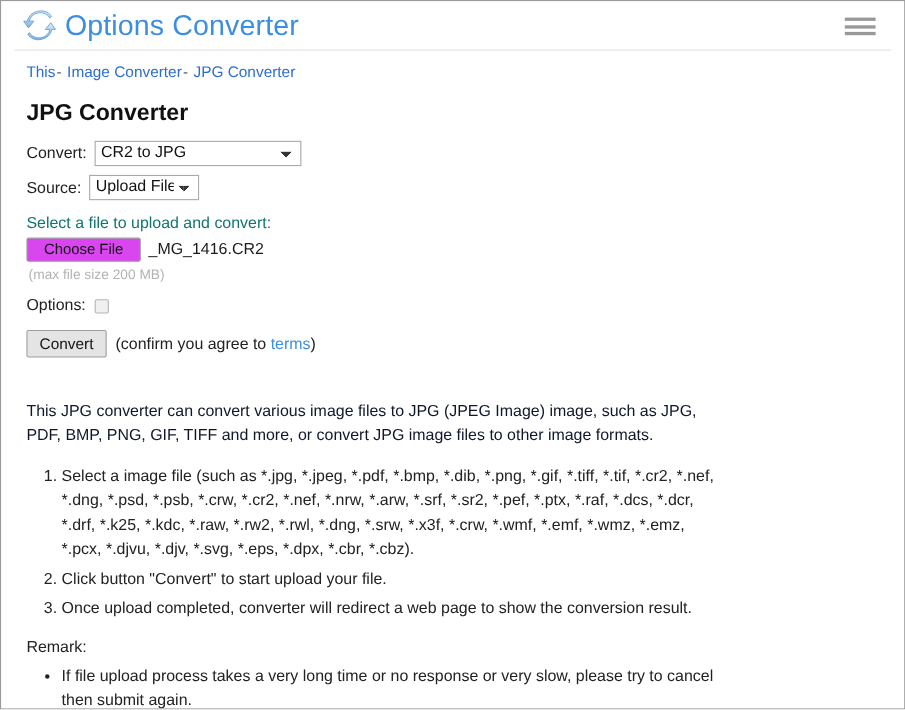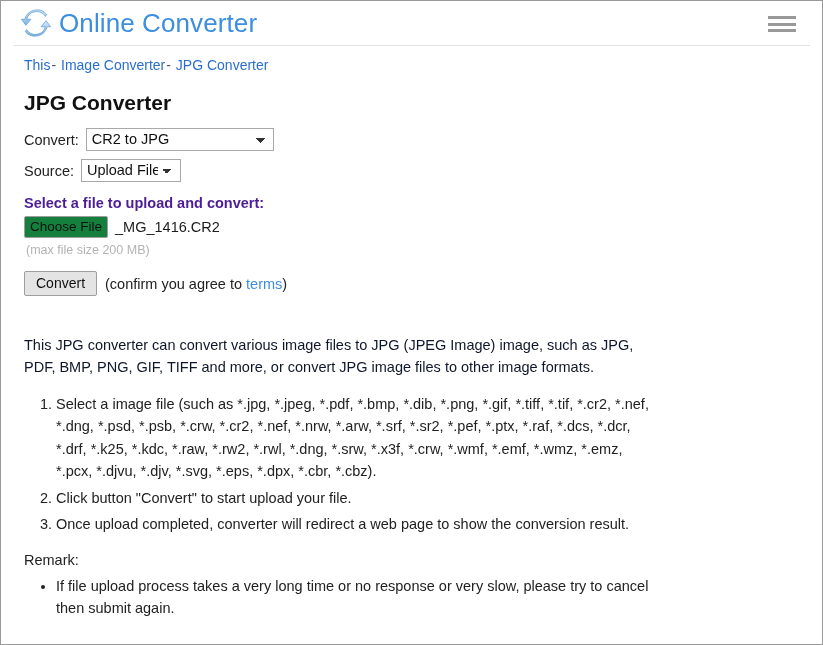--- a/index.html
+++ b/index.html
@@ -136,37 +136,36 @@
       calc(100% - 8px) calc(50% + 1px);
     background-size: 5px 5px, 5px 5px;
     background-repeat: no-repeat;
   }
   select.convert-select { width: 188px; }
   select.source-select  { width: 100px; }
 
   .upload-label {
     font-size: 14.5px;
     margin: 13px 0 5px 0;
-    color: #4c1d95;
-    font-weight: bold;
+    color: #0f766e;
   }
   .file-row {
     display: flex;
     align-items: center;
     gap: 7px;
     font-size: 14.5px;
   }
   .choose-file-btn {
     font-family: "Liberation Sans", sans-serif;
     font-size: 13.5px;
     color: #111;
-    background: #15803d;
+    background: #d946ef;
     border: 1px solid #9e9e9e;
     border-radius: 2px;
-    padding: 2px 5px;
+    padding: 2px 15px;
     line-height: 16px;
     cursor: pointer;
   }
   .file-name { color: #1b1b1b; font-size: 14.5px; }
 
   .max-size {
     color: #b3b3b3;
     font-size: 12.5px;
     margin: 5px 0 0 2px;
   }
@@ -260,21 +259,21 @@
               <stop offset="0%" stop-color="#d8ebfb"></stop>
               <stop offset="100%" stop-color="#7fb4e2"></stop>
             </linearGradient>
           </defs>
           <path d="M26 9 A11 11 0 0 0 6 12 L10.5 12 L5.2 18.5 L0.5 12 L4 12
                    A13.5 13.5 0 0 1 27.5 7 Z" fill="url(#bg1)" stroke="#5e9ed6" stroke-width="0.8"></path>
           <path d="M6 23 A11 11 0 0 0 26 20 L21.5 20 L26.8 13.5 L31.5 20 L28 20
                    A13.5 13.5 0 0 1 4.5 25 Z" fill="url(#bg1)" stroke="#5e9ed6" stroke-width="0.8"></path>
         </svg>
       </span>
-      <span class="brand-text">Online Converter</span>
+      <span class="brand-text">Options Converter</span>
     </a>
     <div class="hamburger">
       <span></span>
       <span></span>
       <span></span>
     </div>
   </div>
   <div class="header-rule"></div>
 
   <div class="breadcrumb">
@@ -303,20 +302,24 @@
 
     <div class="upload-label">Select a file to upload and convert:</div>
 
     <div class="file-row">
       <button class="choose-file-btn">Choose File</button>
       <span class="file-name">_MG_1416.CR2</span>
     </div>
 
     <div class="max-size">(max file size 200 MB)</div>
 
+    <div class="options-row">
+      <span class="lbl">Options:</span>
+      <span class="opt-checkbox"></span>
+    </div>
 
     <div class="convert-row">
       <button class="convert-btn">Convert</button>
       <span class="confirm-text"><span>(confirm you agree to </span><a href="#">terms</a><span>)</span></span>
     </div>
 
     <p class="description">This JPG converter can convert various image files to JPG (JPEG Image) image, such as JPG, PDF, BMP, PNG, GIF, TIFF and more, or convert JPG image files to other image formats.</p>
 
     <ol class="howto">
       <li>Select a image file (such as *.jpg, *.jpeg, *.pdf, *.bmp, *.dib, *.png, *.gif, *.tiff, *.tif, *.cr2, *.nef, *.dng, *.psd, *.psb, *.crw, *.cr2, *.nef, *.nrw, *.arw, *.srf, *.sr2, *.pef, *.ptx, *.raf, *.dcs, *.dcr, *.drf, *.k25, *.kdc, *.raw, *.rw2, *.rwl, *.dng, *.srw, *.x3f, *.crw, *.wmf, *.emf, *.wmz, *.emz, *.pcx, *.djvu, *.djv, *.svg, *.eps, *.dpx, *.cbr, *.cbz).</li>

